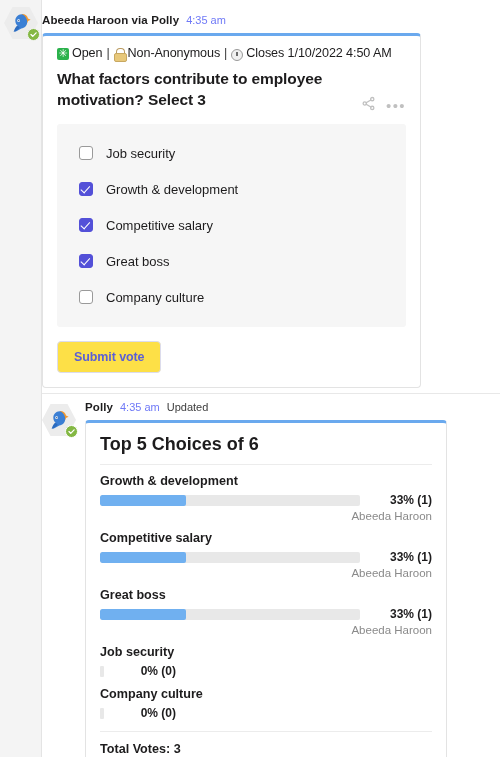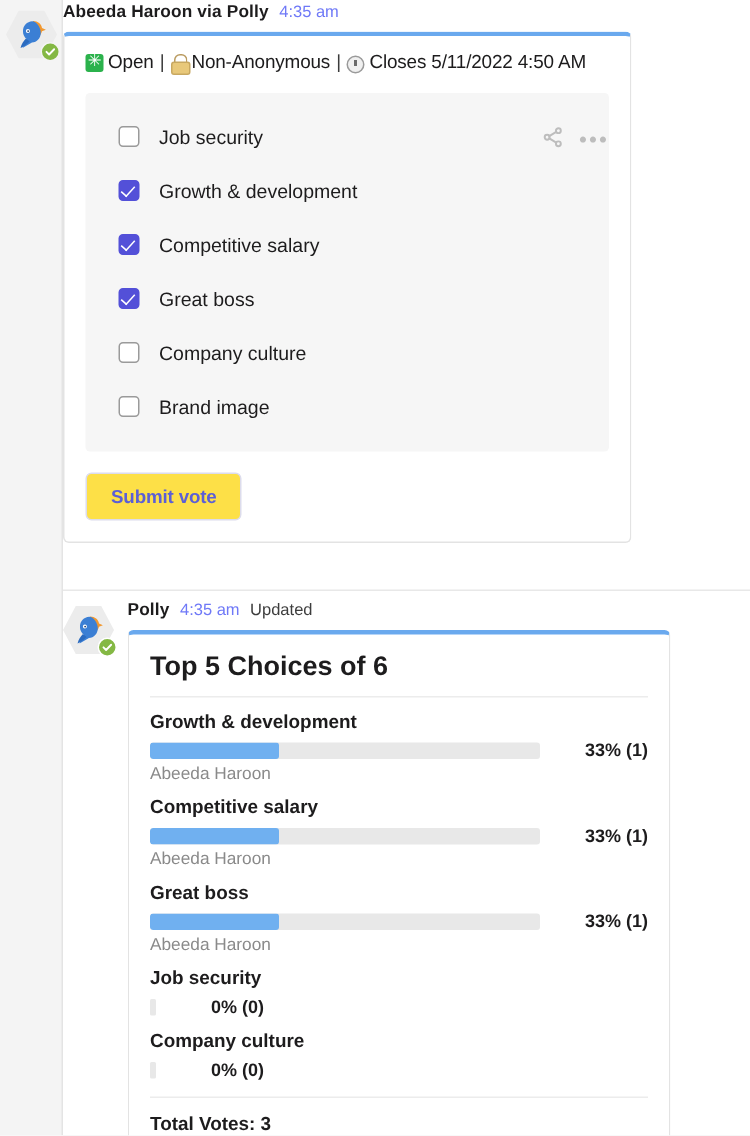--- a/index.html
+++ b/index.html
@@ -163,21 +163,21 @@
   .bar-track {
     flex: 1 1 auto; height: 11px; background: #e8e8e8; border-radius: 2px;
     position: relative; overflow: hidden;
   }
   .bar-track.zero { max-width: 4px; border-radius: 1px; }
   .bar-fill { height: 100%; background: #70b0f0; border-radius: 2px; }
   .res-pct {
     font-size: 12px; font-weight: bold; color: #1d1c1d;
     width: 62px; text-align: right; flex: 0 0 auto;
   }
-  .voter { font-size: 11.5px; color: #8a8a8a; margin-top: 3px; }
+  .voter { font-size: 11.5px; color: #8a8a8a; margin-top: 3px; text-align: right; }
 
   .res-foot {
     margin-top: 11px; padding-top: 10px; border-top: 1px solid #ececec;
   }
   .total { font-size: 12.6px; font-weight: bold; color: #1d1c1d; }
 
   .divider {
     position: absolute; left: 42px; right: 0; height: 1px; background: #e8e8e8;
   }
 </style>
@@ -199,40 +199,41 @@
         </svg>
         <span class="ok">
           <svg width="7" height="7" viewBox="0 0 10 10">
             <path d="M1.4 5.1L3.9 7.6 8.7 2.6" stroke="#ffffff" stroke-width="1.8" fill="none" stroke-linecap="round" stroke-linejoin="round"></path>
           </svg>
         </span>
       </div>
     </div>
   </div>
 
-  <div class="msg" style="top:2px; width:386px;">
+  <div class="msg" style="top:14px; width:386px;">
     <div class="msg-head">
       <span class="msg-author">Abeeda Haroon via Polly</span>
       <span class="msg-time">4:35 am</span>
     </div>
 
     <div class="card" style="margin-top:4px; width:379px; position:relative;">
       <div class="card-inner">
 
         <div class="status-line">
           <span class="ico-open"></span>
           <span>Open</span>
           <span class="sep">|</span>
           <span class="ico-lock"></span>
           <span>Non-Anonymous</span>
           <span class="sep">|</span>
           <span class="ico-clock"></span>
-          <span>Closes 5/11/2022 4:50 AM</span>
-        </div>
-
+          <span>Closes 1/10/2022 4:50 AM</span>
+        </div>
+
+        <div class="question">What factors contribute to employee motivation? Select 3</div>
 
         <div class="card-actions">
           <span class="act">
             <svg width="15" height="15" viewBox="0 0 24 24" fill="none" stroke="#9b9b9b" stroke-width="2.1" stroke-linecap="round" stroke-linejoin="round">
               <circle cx="18" cy="5" r="2.6"></circle>
                 <circle cx="6" cy="12" r="2.6"></circle>
                 <circle cx="18" cy="19" r="2.6"></circle>
               <line x1="8.3" y1="10.8" x2="15.7" y2="6.3"></line>
                 <line x1="8.3" y1="13.2" x2="15.7" y2="17.7"></line>
             </svg>
@@ -253,24 +254,20 @@
             <span class="cb on"></span>
             <span>Competitive salary</span>
           </div>
           <div class="opt">
             <span class="cb on"></span>
             <span>Great boss</span>
           </div>
           <div class="opt">
             <span class="cb"></span>
             <span>Company culture</span>
-          </div>
-          <div class="opt">
-            <span class="cb"></span>
-            <span>Brand image</span>
           </div>
         </div>
 
         <div class="btn">Submit vote</div>
       </div>
     </div>
   </div>
 
   <div class="divider" style="top:393px;"></div>
 

